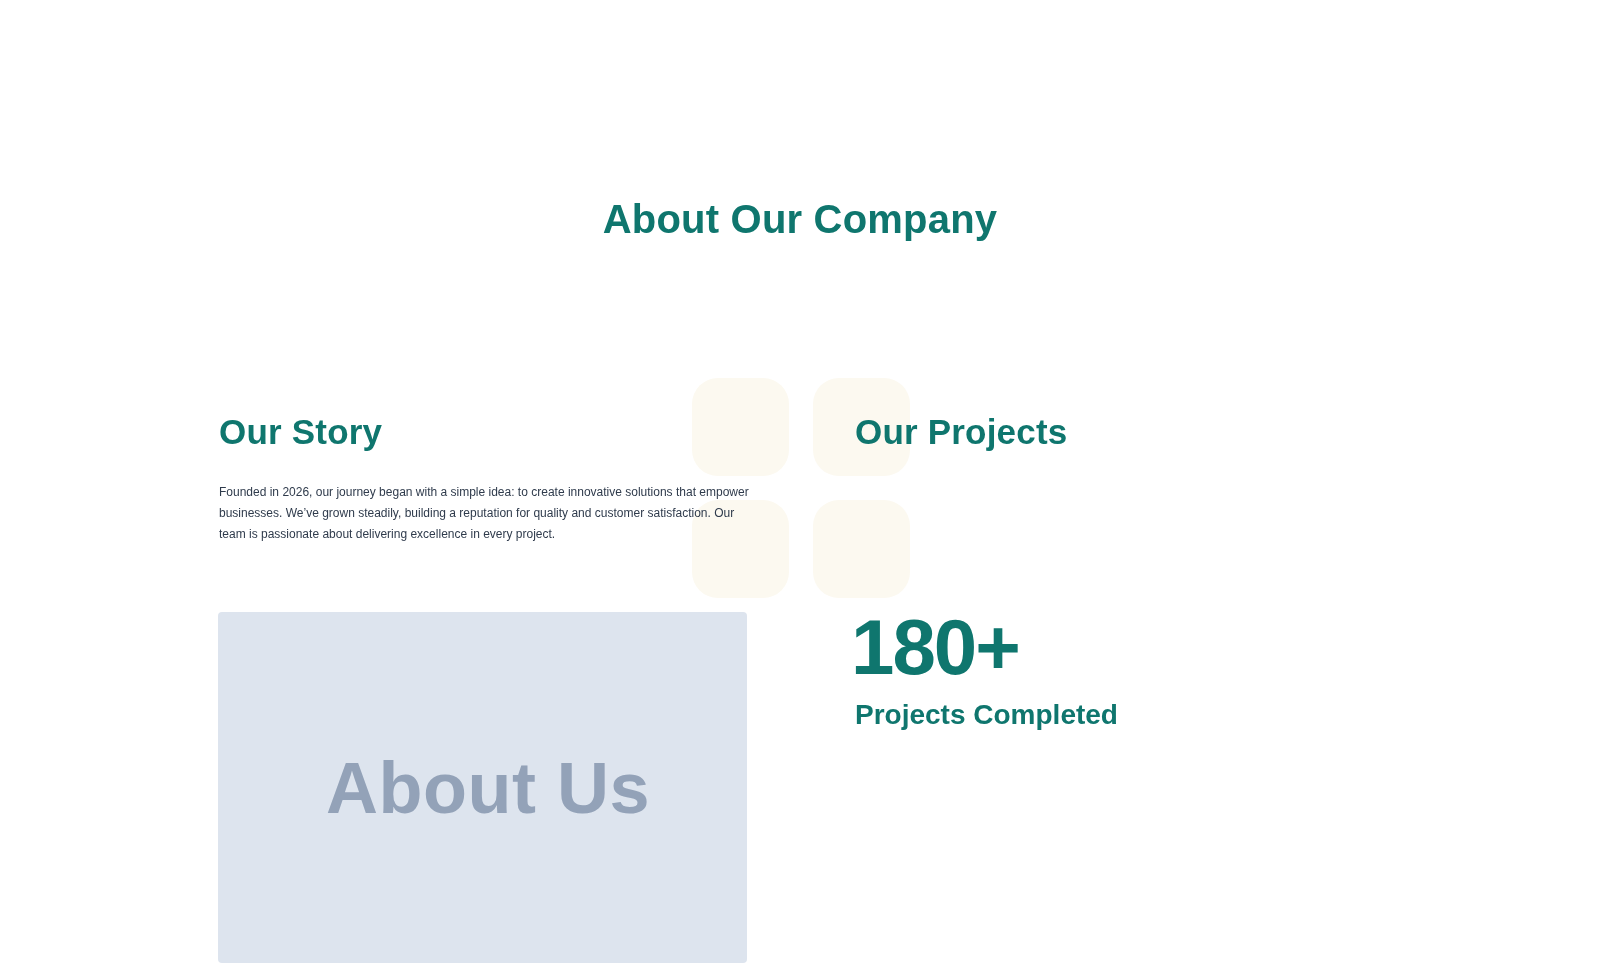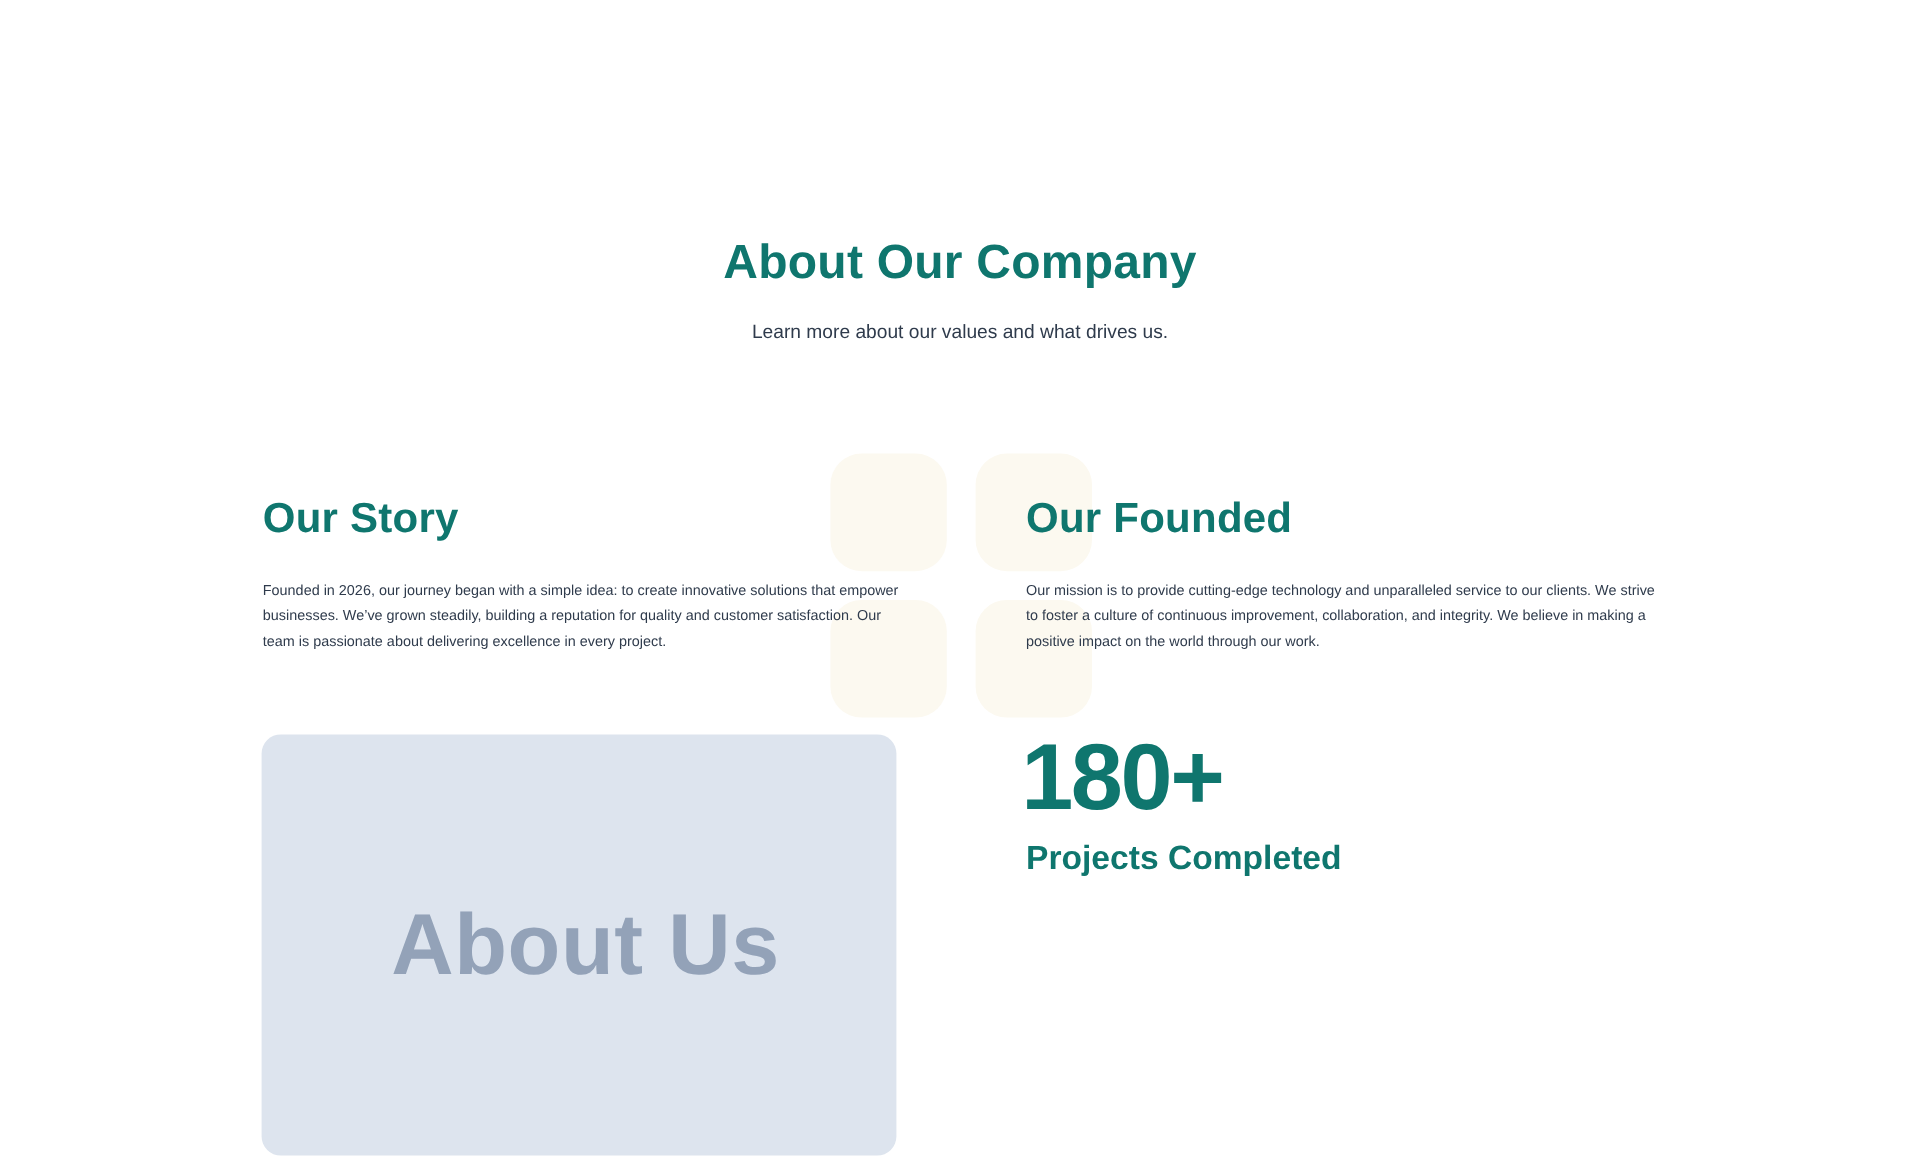--- a/index.html
+++ b/index.html
@@ -57,21 +57,21 @@
     font-size:12px;line-height:21px;font-weight:400;
     color:var(--body-text);
     z-index:1;
   }
   .story-body{left:219px;}
   .mission-body{left:855px;}
   .image-placeholder{
     position:absolute;left:218px;top:612px;
     width:529px;height:351px;
     background:var(--placeholder-bg);
-    border-radius:16px;
+    border-radius:4px;
     display:flex;align-items:center;justify-content:center;
     z-index:1;
     padding-left:11px;
   }
   .image-placeholder-label{
     font-size:72px;font-weight:700;letter-spacing:.5px;
     color:var(--placeholder-text);
   }
   .stat-value{
     position:absolute;left:851px;top:608px;
@@ -86,38 +86,36 @@
     z-index:1;
   }
 </style>
 </head>
 <body>
 
 <div class="canvas">
 
   <h1 class="page-title">About Our Company</h1>
 
-  <p class="page-subtitle">Learn more about our values and what drives us.</p>
 
   <div class="deco-grid">
     <div class="deco-square"></div>
     <div class="deco-square"></div>
     <div class="deco-square"></div>
     <div class="deco-square"></div>
   </div>
 
   <h2 class="col-heading story-heading">Our Story</h2>
 
   <p class="col-body story-body">Founded in 2026, our journey began with a simple idea: to create innovative solutions that empower businesses. We’ve grown steadily, building a reputation for quality and customer satisfaction. Our team is passionate about delivering excellence in every project.</p>
 
   <div class="image-placeholder">
     <span class="image-placeholder-label">About Us</span>
   </div>
 
-  <h2 class="col-heading mission-heading">Our Founded</h2>
+  <h2 class="col-heading mission-heading">Our Projects</h2>
 
-  <p class="col-body mission-body">Our mission is to provide cutting-edge technology and unparalleled service to our clients. We strive to foster a culture of continuous improvement, collaboration, and integrity. We believe in making a positive impact on the world through our work.</p>
 
   <div class="stat-value">180+</div>
 
   <div class="stat-label">Projects Completed</div>
 
 </div>
 
 </body></html>

